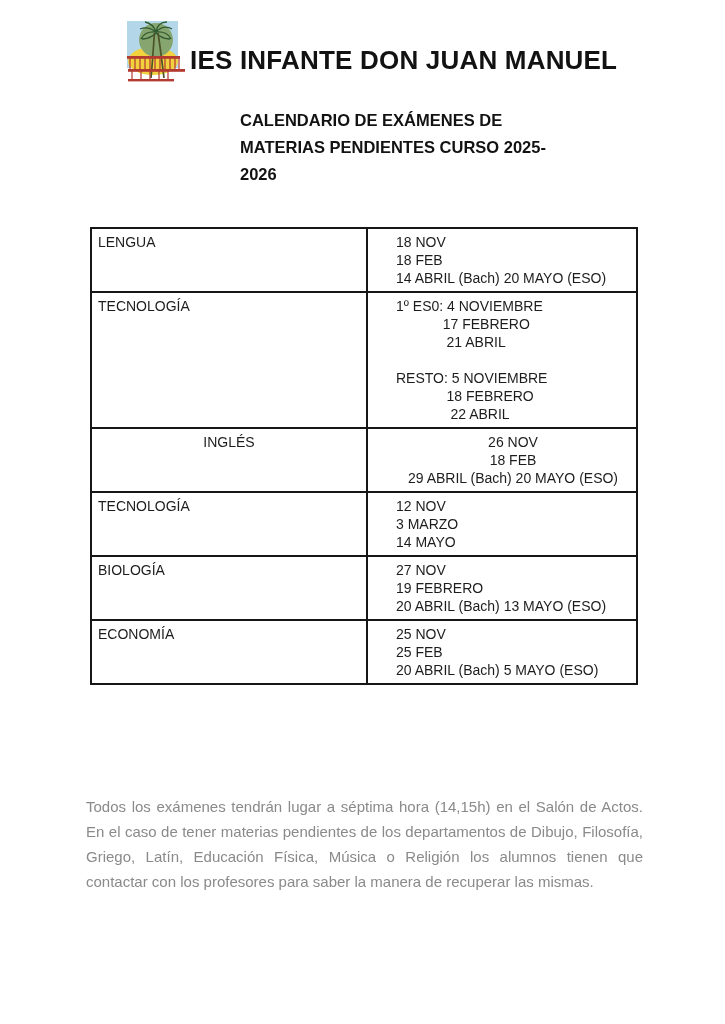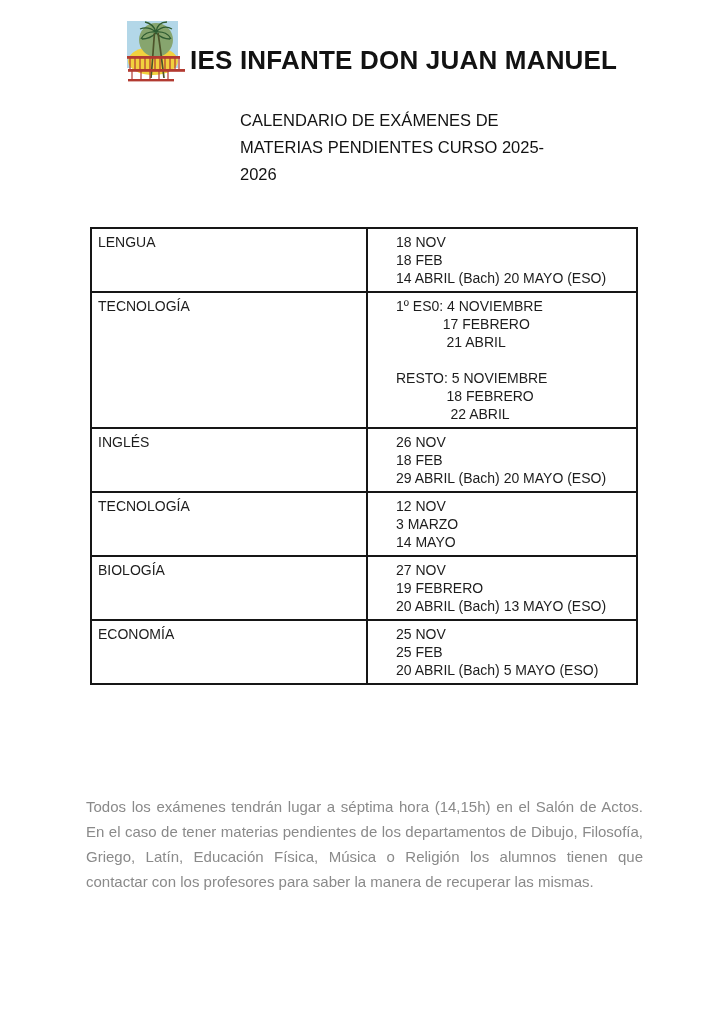--- a/index.html
+++ b/index.html
@@ -32,21 +32,21 @@
     white-space: nowrap;
   }
   .doc-title {
     position: absolute;
     left: 240px;
     top: 107px;
     width: 370px;
     margin: 0;
     font-size: 16.5px;
     line-height: 27px;
-    font-weight: normal;
+    font-weight: bold;
     color: #121212;
     white-space: pre-line;
   }
   .exam-table {
     position: absolute;
     left: 90px;
     top: 227px;
     width: 546px;
     border-collapse: collapse;
     table-layout: fixed;
@@ -55,21 +55,21 @@
     border: 2px solid #161616;
     vertical-align: top;
     padding: 4px 6px;
     font-size: 14px;
     color: #1d1d1d;
   }
   td.subject { line-height: 19px; }
   td.dates { white-space: pre-wrap; line-height: 18px; padding-left: 28px; }
   .exam-table tr:nth-child(1) { height: 57px; }
   .exam-table tr:nth-child(2) { height: 122px; }
-  .exam-table tr:nth-child(3) { height: 60px; }
+  .exam-table tr:nth-child(3) { height: 60px; text-align: center; }
   .exam-table tr:nth-child(4) { height: 59px; }
   .exam-table tr:nth-child(5) { height: 62px; }
   .exam-table tr:nth-child(6) { height: 60px; }
   .exam-table tr:nth-child(7) { height: 59px; }
   .exam-table tr:nth-child(8) { height: 61px; }
   .footer-note {
     position: absolute;
     left: 86px;
     top: 794px;
     width: 557px;

